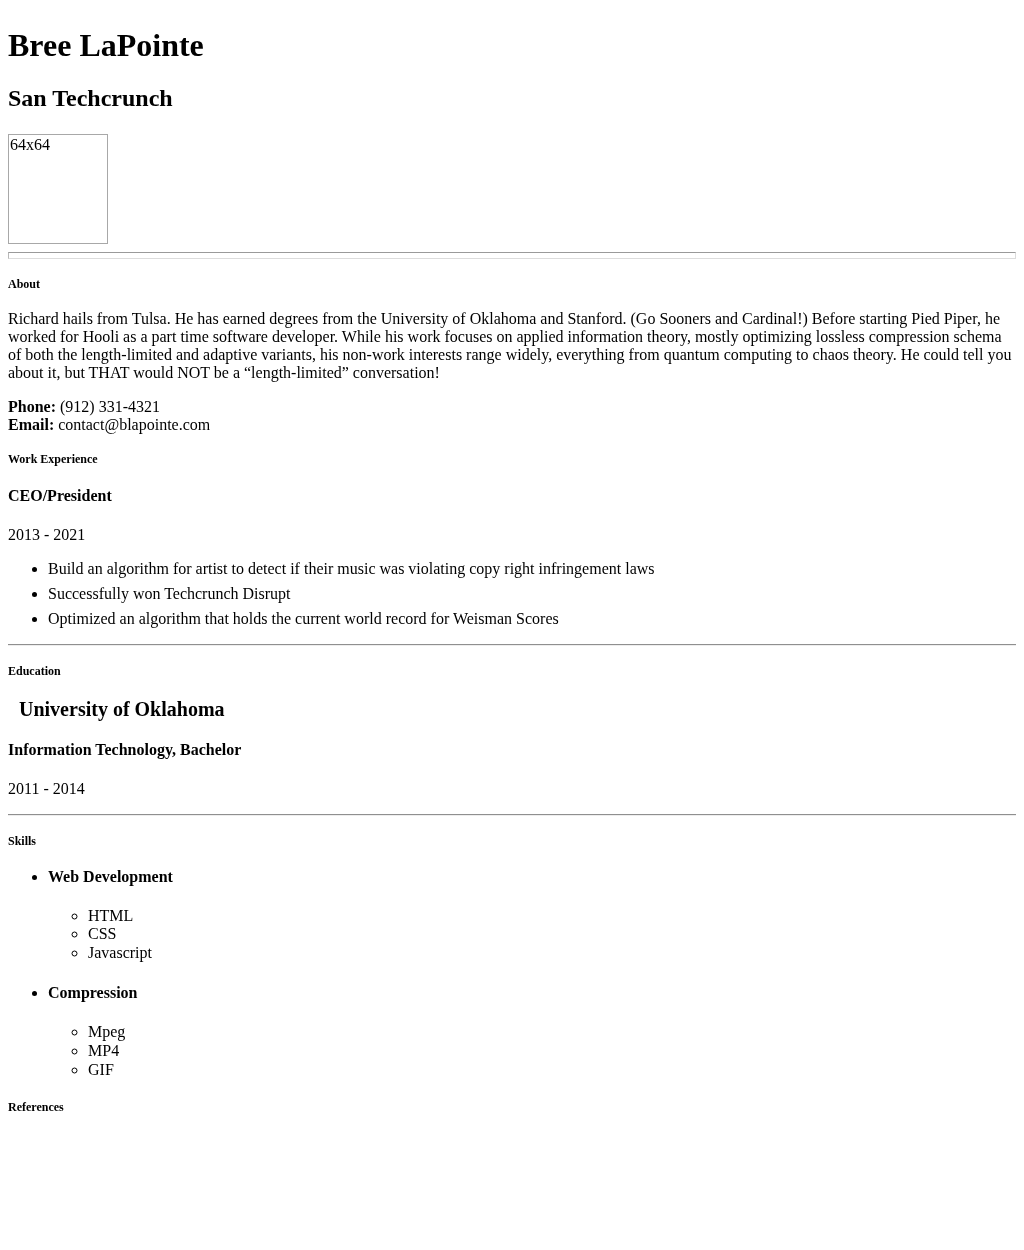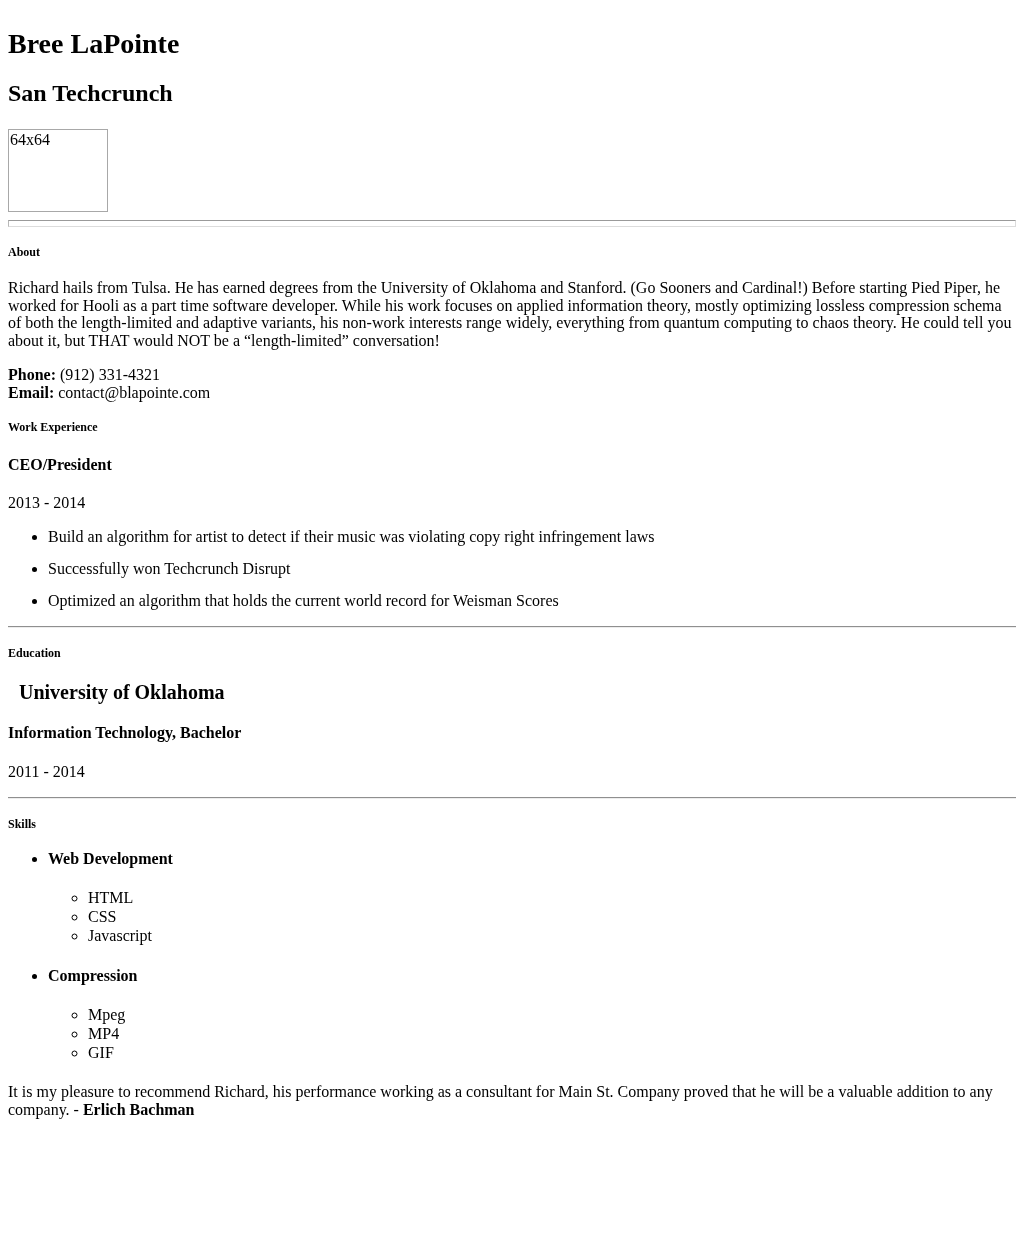--- a/index.html
+++ b/index.html
@@ -11,31 +11,31 @@
   body {
     font-family: "Liberation Serif", "DejaVu Serif", serif;
     font-size: 16px;
     line-height: 1.12;
     width: 1024px;
     min-height: 1250px;
     box-sizing: border-box;
     padding: 8px;
   }
   h1, h2, h3, h4 { font-weight: bold; }
-  h1 { font-size: 28px; margin: 20px 0 21px; }
+  h1 { font-size: 32px; margin: 20px 0 21px; }
   h2 { font-size: 24px; margin: 20px 0; }
   h3 { font-size: 12px; margin: 19px 0; }
   h4 { font-size: 16px; margin: 21px 0; }
   p  { margin: 16px 0; }
   .school-name { font-size: 20px; margin: 20px 11px; }
   .avatar-wrap { margin: 22px 0 8px; }
   .avatar {
     display: inline-block;
     width: 100px;
-    height: 83px;
+    height: 110px;
     box-sizing: border-box;
     border: 1px solid #a8a8a8;
     vertical-align: top;
     overflow: hidden;
   }
   .avatar-alt {
     display: block;
     padding: 1px 0 0 1px;
     font-size: 16px;
   }
@@ -52,21 +52,21 @@
     border: none;
     border-top: 1px solid #8f8f8f;
     border-bottom: 1px solid #ededed;
     margin: 8px 0;
   }
   ul.bullet-list {
     list-style-type: disc;
     margin: 16px 0;
     padding-left: 40px;
   }
-  ul.bullet-list li { margin: 14px 0; }
+  ul.bullet-list li { margin: 7px 0; }
   ul.skill-list {
     list-style-type: disc;
     margin: 16px 0;
     padding-left: 40px;
   }
   ul.skill-list > li > h4 { margin: 0 0 21px; }
   ul.skill-list ul {
     list-style-type: circle;
     margin: 0 0 22px;
     padding-left: 40px;
@@ -98,21 +98,21 @@
       <span>(912) 331-4321</span><br>
       <b>Email:</b>
       <span>contact@blapointe.com</span>
     </p>
   </section>
 
   <section>
     <h3>Work Experience</h3>
     <div>
       <h4>CEO/President</h4>
-      <p>2013 - 2014</p>
+      <p>2013 - 2021</p>
       <ul class="bullet-list">
         <li>Build an algorithm for artist to detect if their music was violating copy right infringement laws</li>
         <li>Successfully won Techcrunch Disrupt</li>
         <li>Optimized an algorithm that holds the current world record for Weisman Scores</li>
       </ul>
     </div>
   </section>
 
   <hr class="hr-thin">
 
@@ -143,16 +143,16 @@
         <ul>
           <li>Mpeg</li>
           <li>MP4</li>
           <li>GIF</li>
         </ul>
       </li>
     </ul>
   </section>
 
   <section>
-    <p><span>It is my pleasure to recommend Richard, his performance working as a consultant for Main St. Company proved that he will be a valuable addition to any company. - </span><b>Erlich Bachman</b></p>
+    <h3>References</h3>
   </section>
 
 </main>
 
 </body></html>

